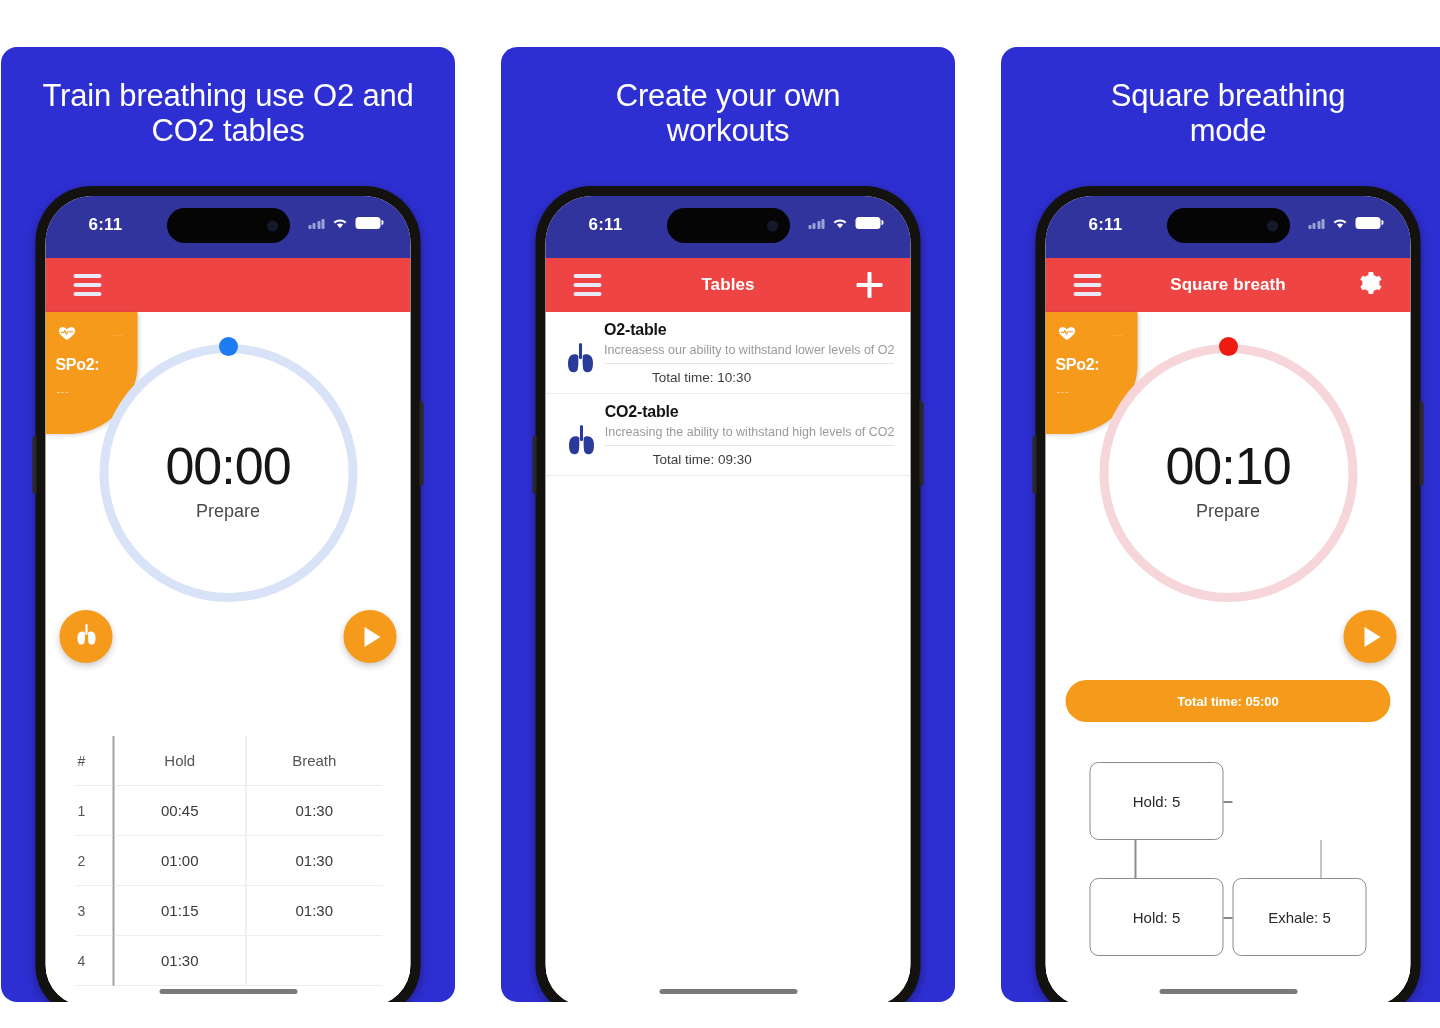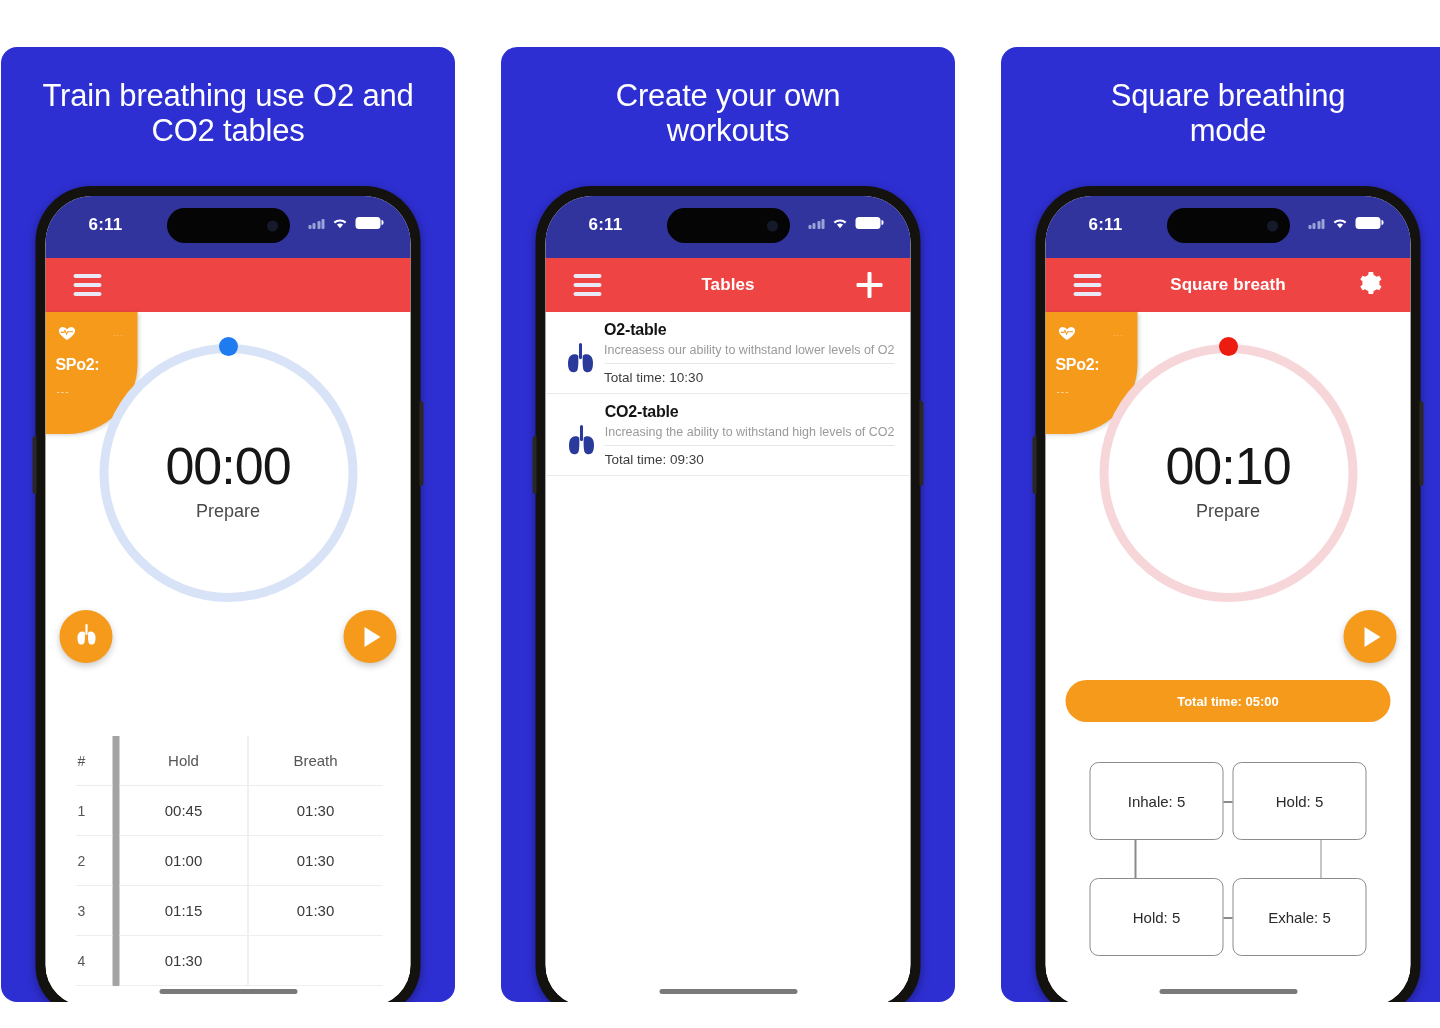--- a/index.html
+++ b/index.html
@@ -299,21 +299,21 @@
     color: #3a3a3a;
     text-align: center;
     height: 47px;
     border-bottom: 1px solid #eeeeee;
   }
   .dtable th { color: #555555; border-bottom: 1px solid #ececec; }
   .dtable th:first-child, .dtable td:first-child {
     width: 34px; font-size: 14px; color: #555555; text-align: left; padding-left: 2px;
   }
   .dtable th:nth-child(2), .dtable td:nth-child(2) {
-    border-left: 7px solid #a3a3a3;
+    border-left: 2px solid #a3a3a3;
     border-right: 1px solid #e2e2e2;
     width: 43%;
   }
 
   
   .list { position: absolute; left: 0; right: 0; top: 0; }
   .list-item {
     position: relative;
     display: flex;
     padding: 9px 14px 0 14px;
@@ -327,21 +327,21 @@
     padding-top: 4px;
   }
   .li-main { flex: 1; padding-left: 2px; padding-right: 2px; }
   .li-title {
     font-size: 16px; font-weight: bold; color: #141414; letter-spacing: -0.2px;
   }
   .li-desc {
     font-size: 12.5px; color: #9a9a9a; margin-top: 4px; white-space: nowrap;
   }
   .li-sep { height: 1px; background: #e6e6e6; margin-top: 6px; }
-  .li-time { font-size: 13.5px; color: #3d3d3d; padding: 6px 0 8px 0; }
+  .li-time { font-size: 13.5px; color: #3d3d3d; padding: 6px 0 8px 0; margin-left: 48px; }
 
   
   .total-pill {
     position: absolute;
     left: 20px; right: 20px;
     top: 368px;
     height: 42px;
     background: #F59A1B;
     border-radius: 21px;
     display: flex; align-items: center; justify-content: center;
@@ -656,21 +656,20 @@
           </div>
 
           <div class="fab fab-right">
             <span class="play-tri"></span>
           </div>
 
           <div class="total-pill">Total time: 05:00</div>
 
           <div class="sq-grid">
             <div class="sq-row">
-              <div class="sq-box">Inhale: 5</div>
               <div class="h-conn"></div>
               <div class="sq-box">Hold: 5</div>
               <div class="v-conn v-left"></div>
               <div class="v-conn v-right"></div>
             </div>
             <div class="sq-row">
               <div class="sq-box">Hold: 5</div>
               <div class="h-conn"></div>
               <div class="sq-box">Exhale: 5</div>
             </div>

